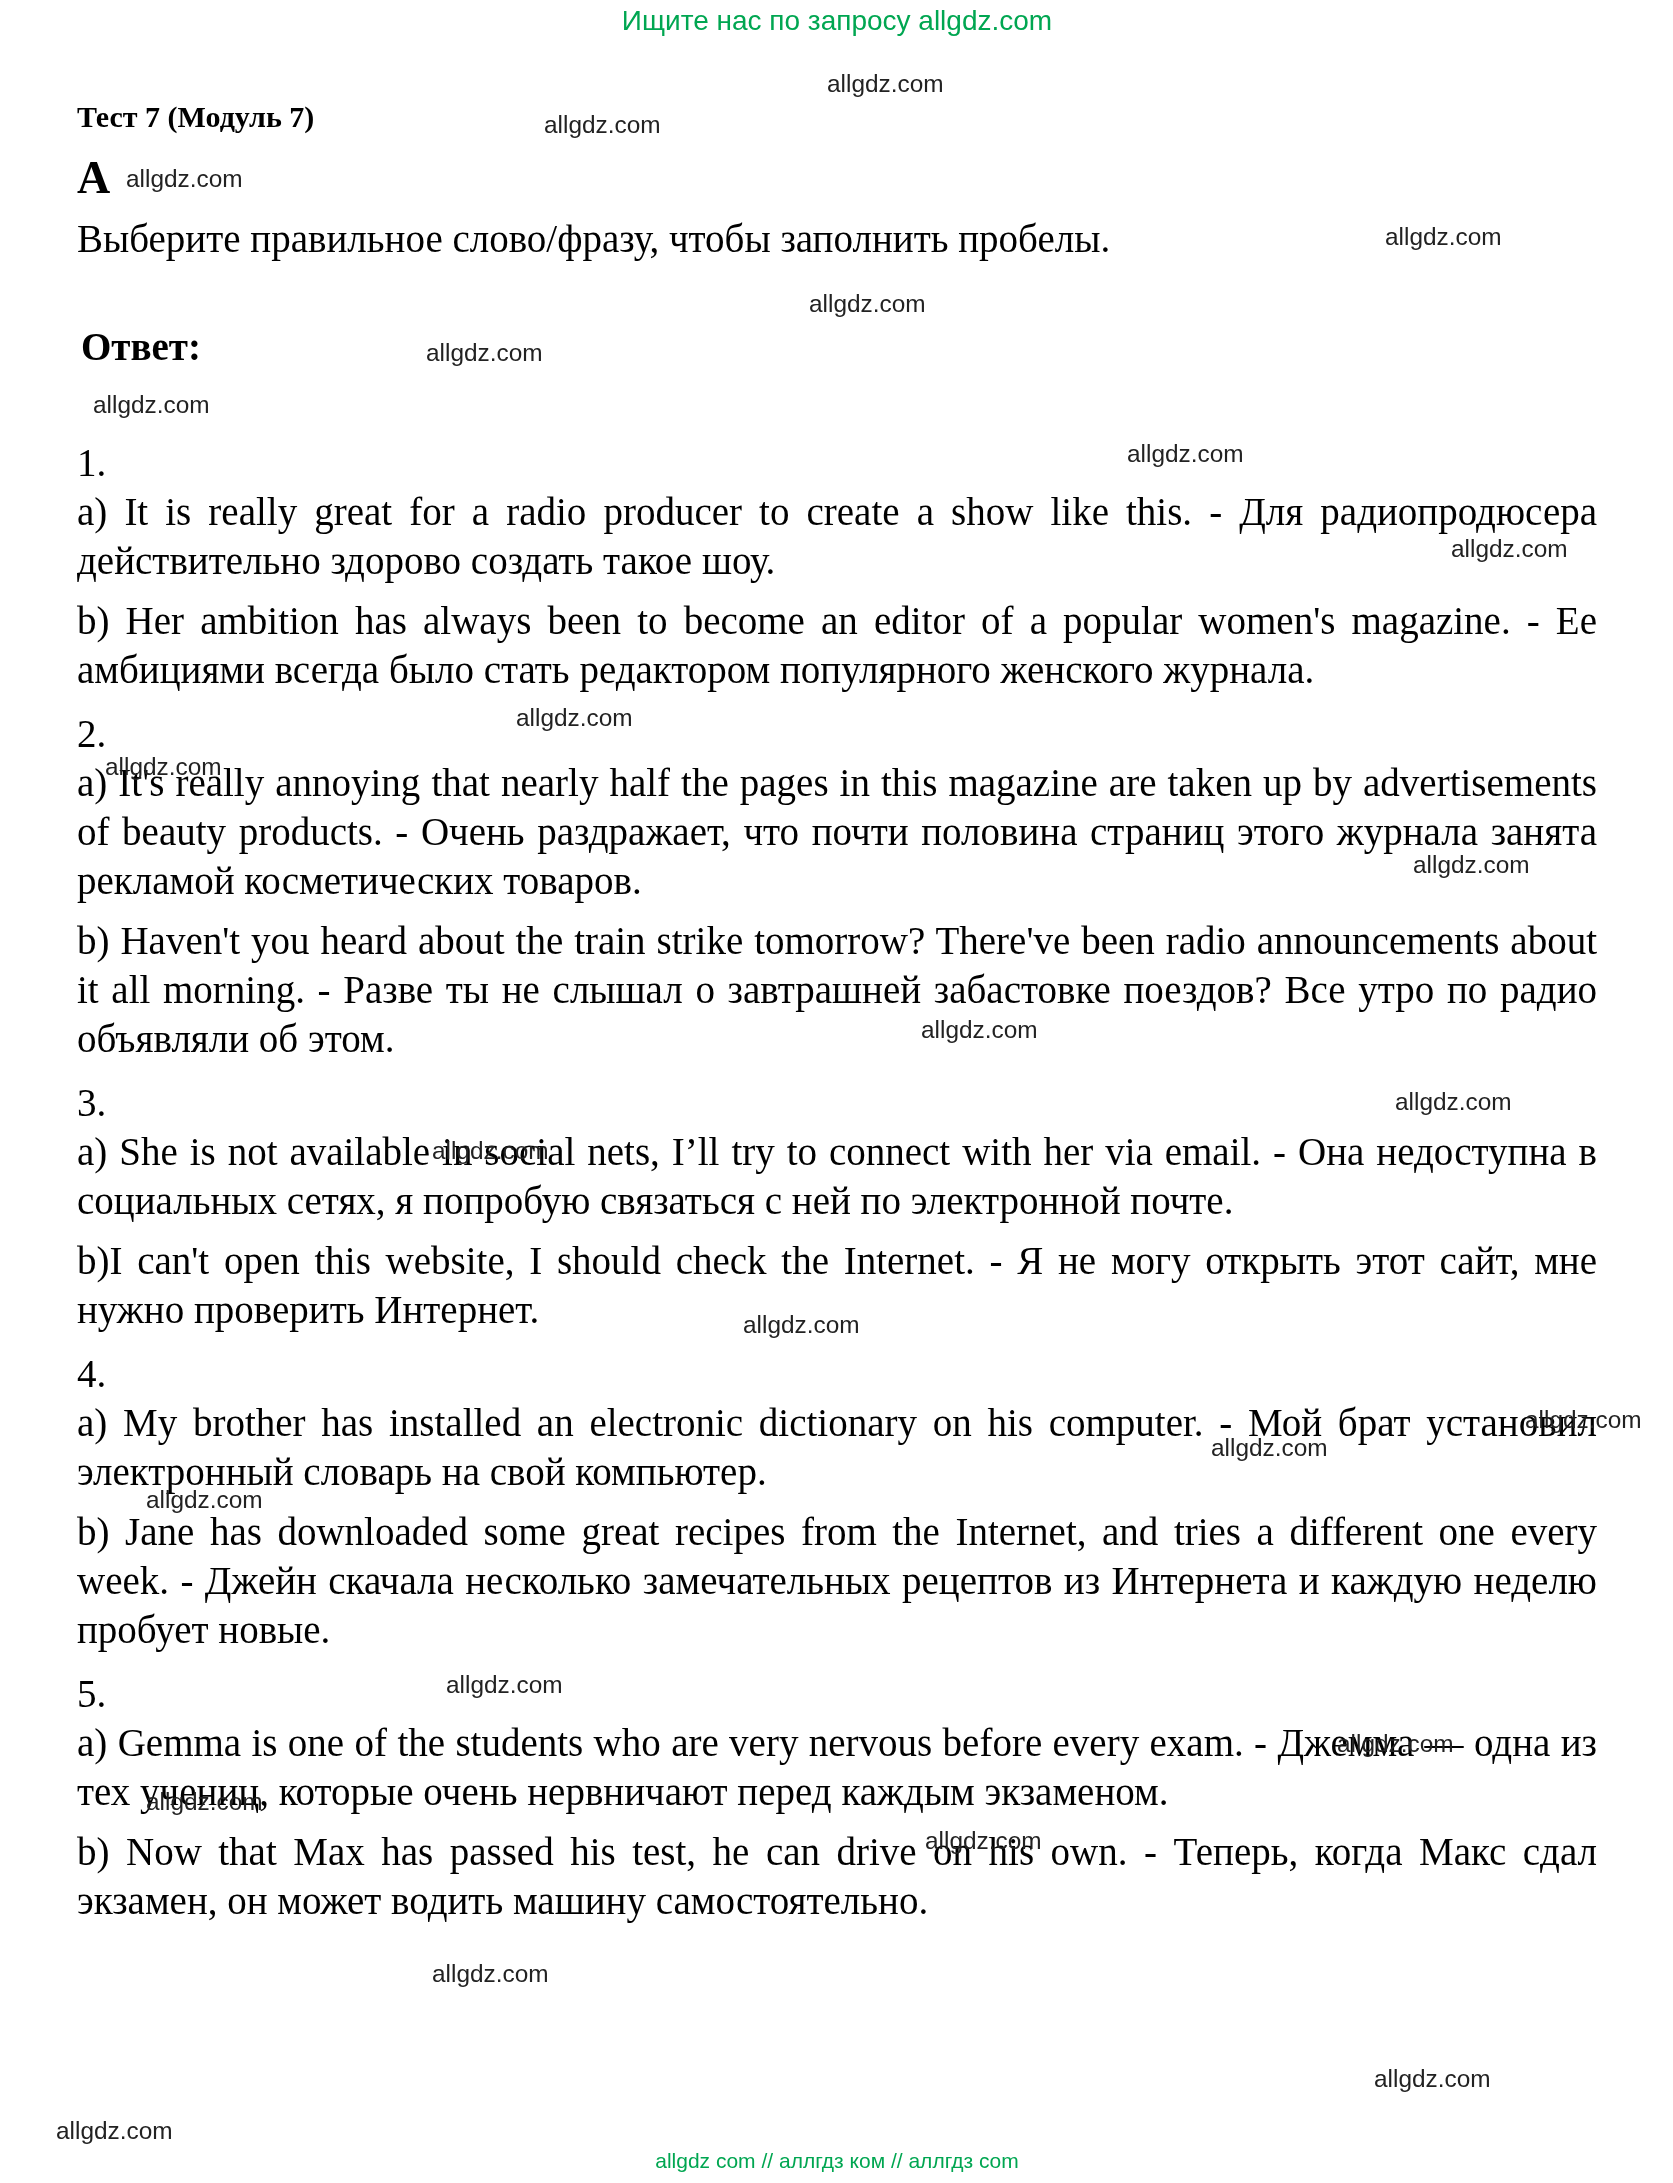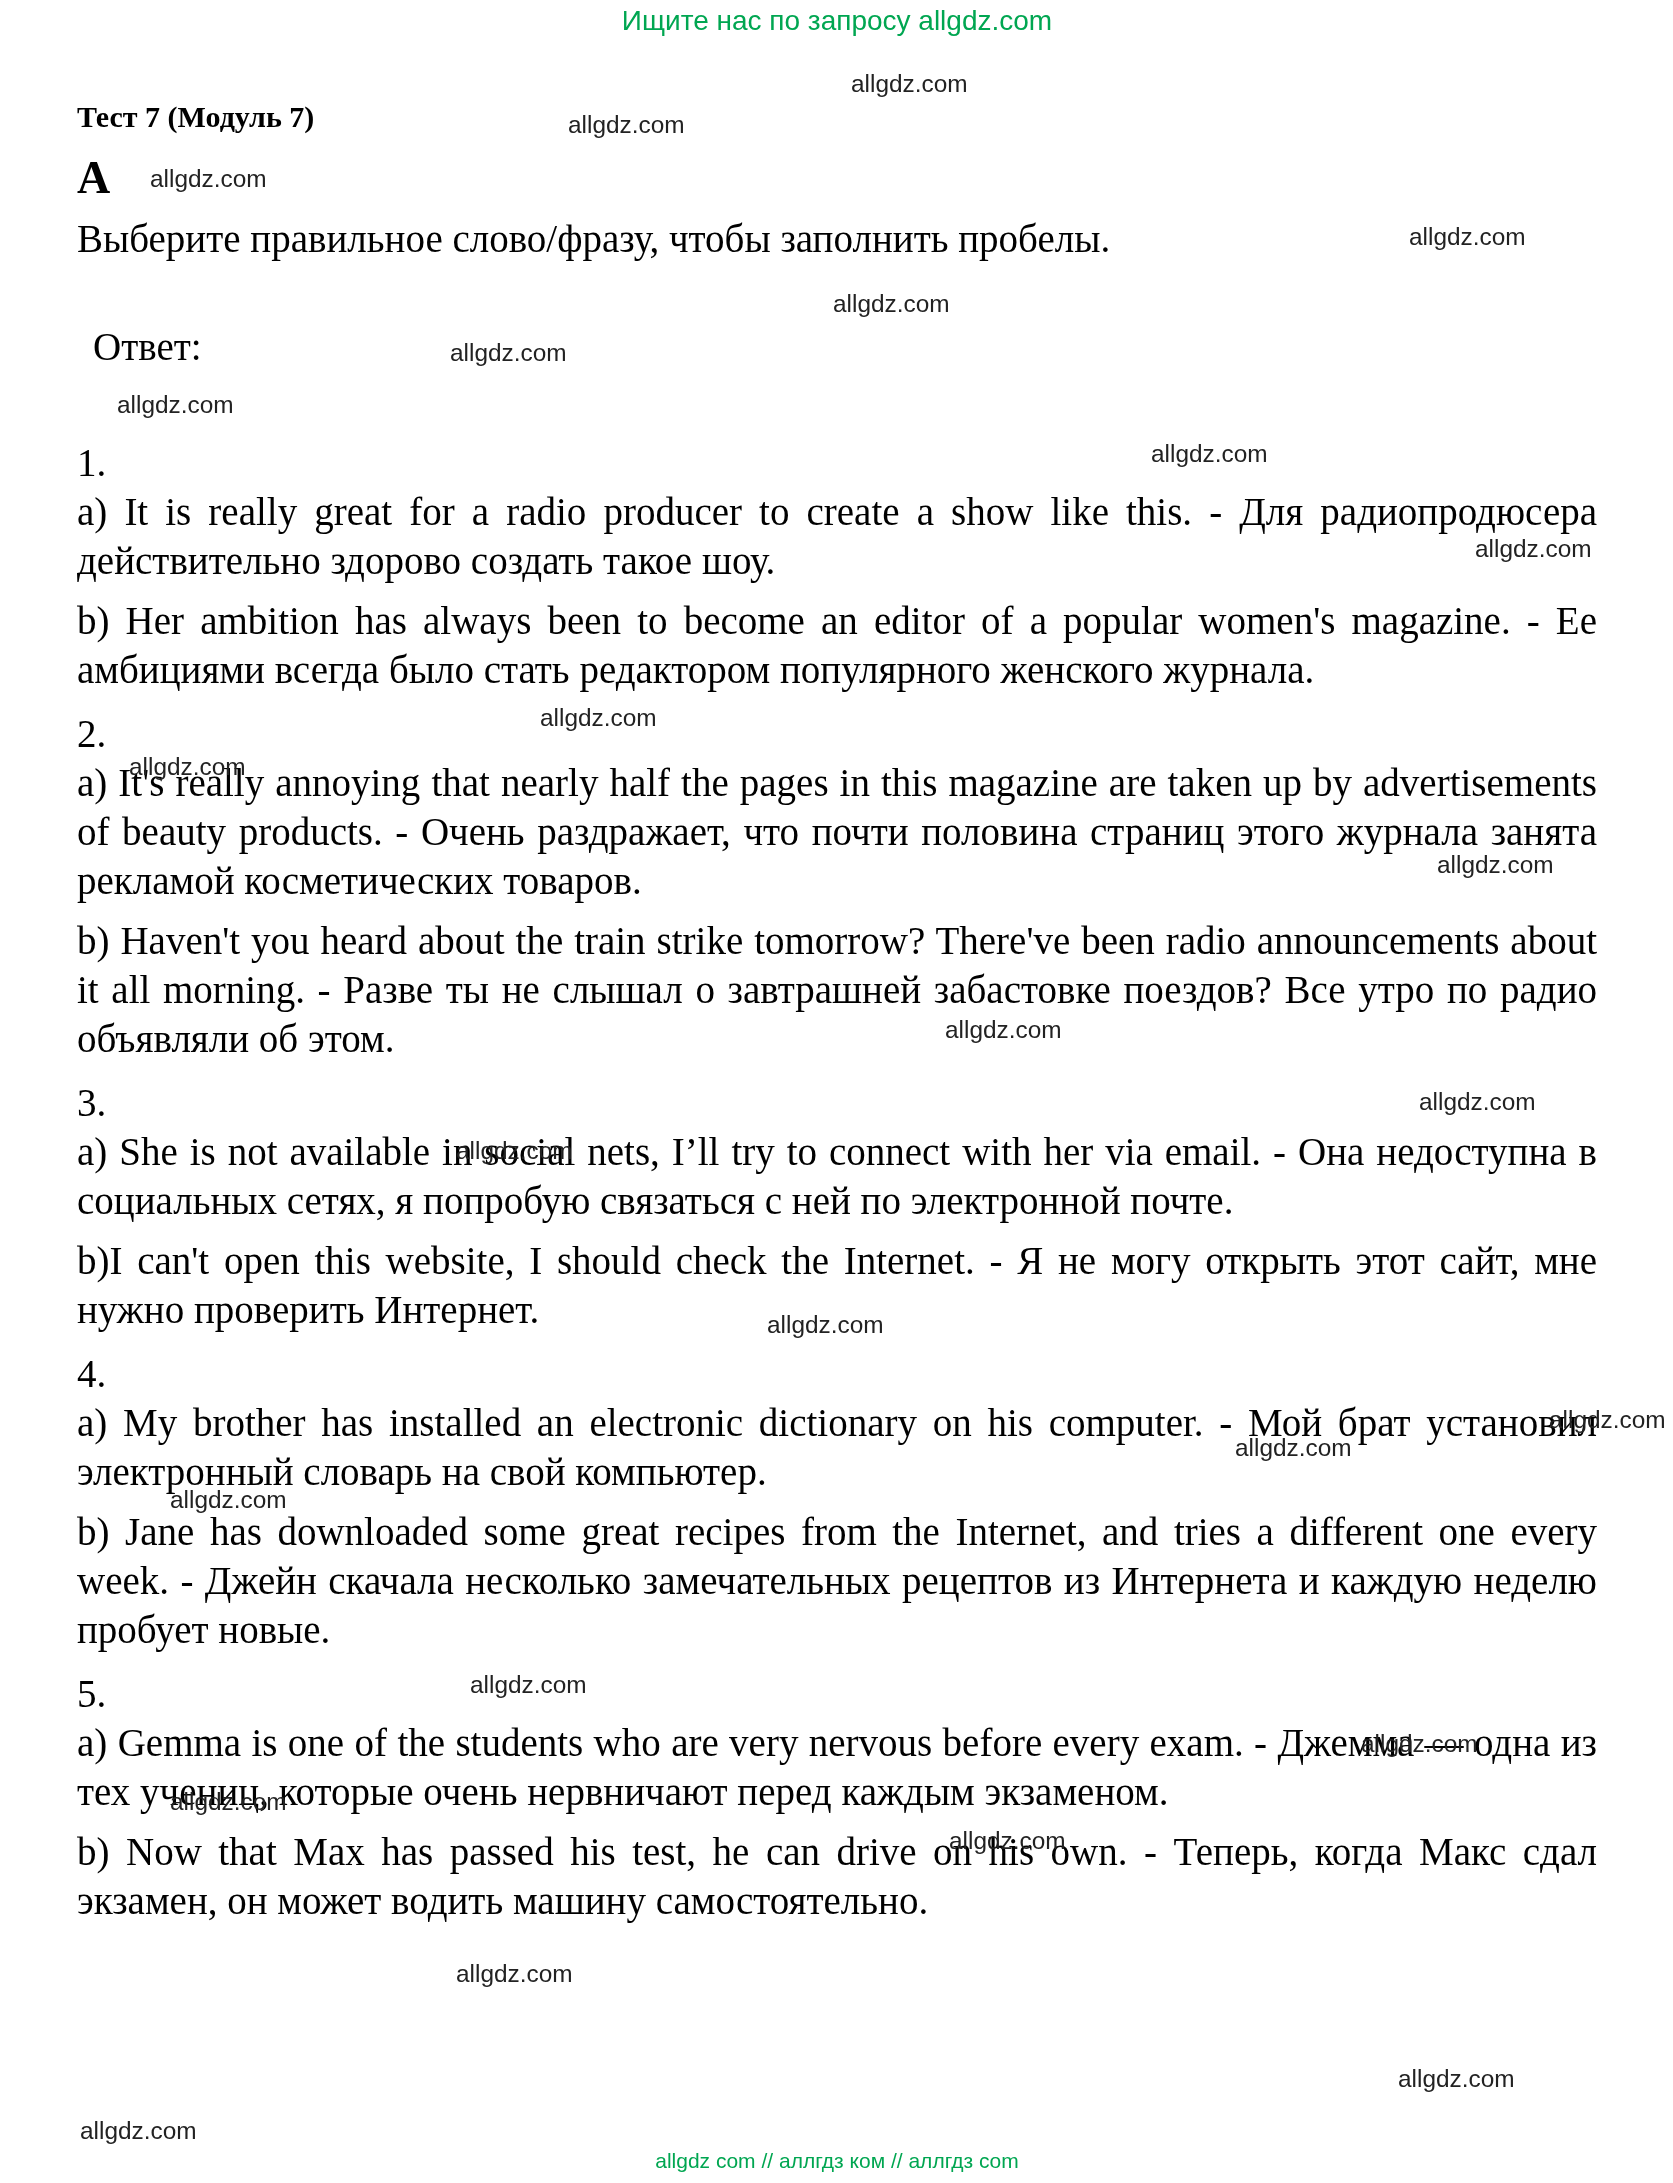--- a/index.html
+++ b/index.html
@@ -44,21 +44,22 @@
     font-size:46px;
     line-height:54px;
     font-weight:700;
     margin:6.5px 0 0 0;
   }
   .instruction{
     margin:9px 0 0 0;
     text-align:left;
   }
   .answer{
-    margin:59px 0 0 16px;
+    margin:59px 0 0 4px;
+    font-weight:bold;
   }
   .item .num{
     margin-top:14.6px;
     font-size:39px;
     line-height:49px;
   }
   .item:first-of-type .num{
     margin-top:67px;
   }
   .para{
@@ -66,21 +67,20 @@
     text-align:justify;
   }
   .para + .para{
     margin-top:11.4px;
   }
   .para b{font-weight:400;}
   .watermark-layer{
     position:absolute;
     inset:0;
     pointer-events:none;
-    margin-left:24px;
   }
   .wm{
     position:absolute;
     font-family:"Liberation Sans", sans-serif;
     font-size:24.4px;
     line-height:28px;
     color:var(--wm);
     white-space:nowrap;
   }
 </style>

